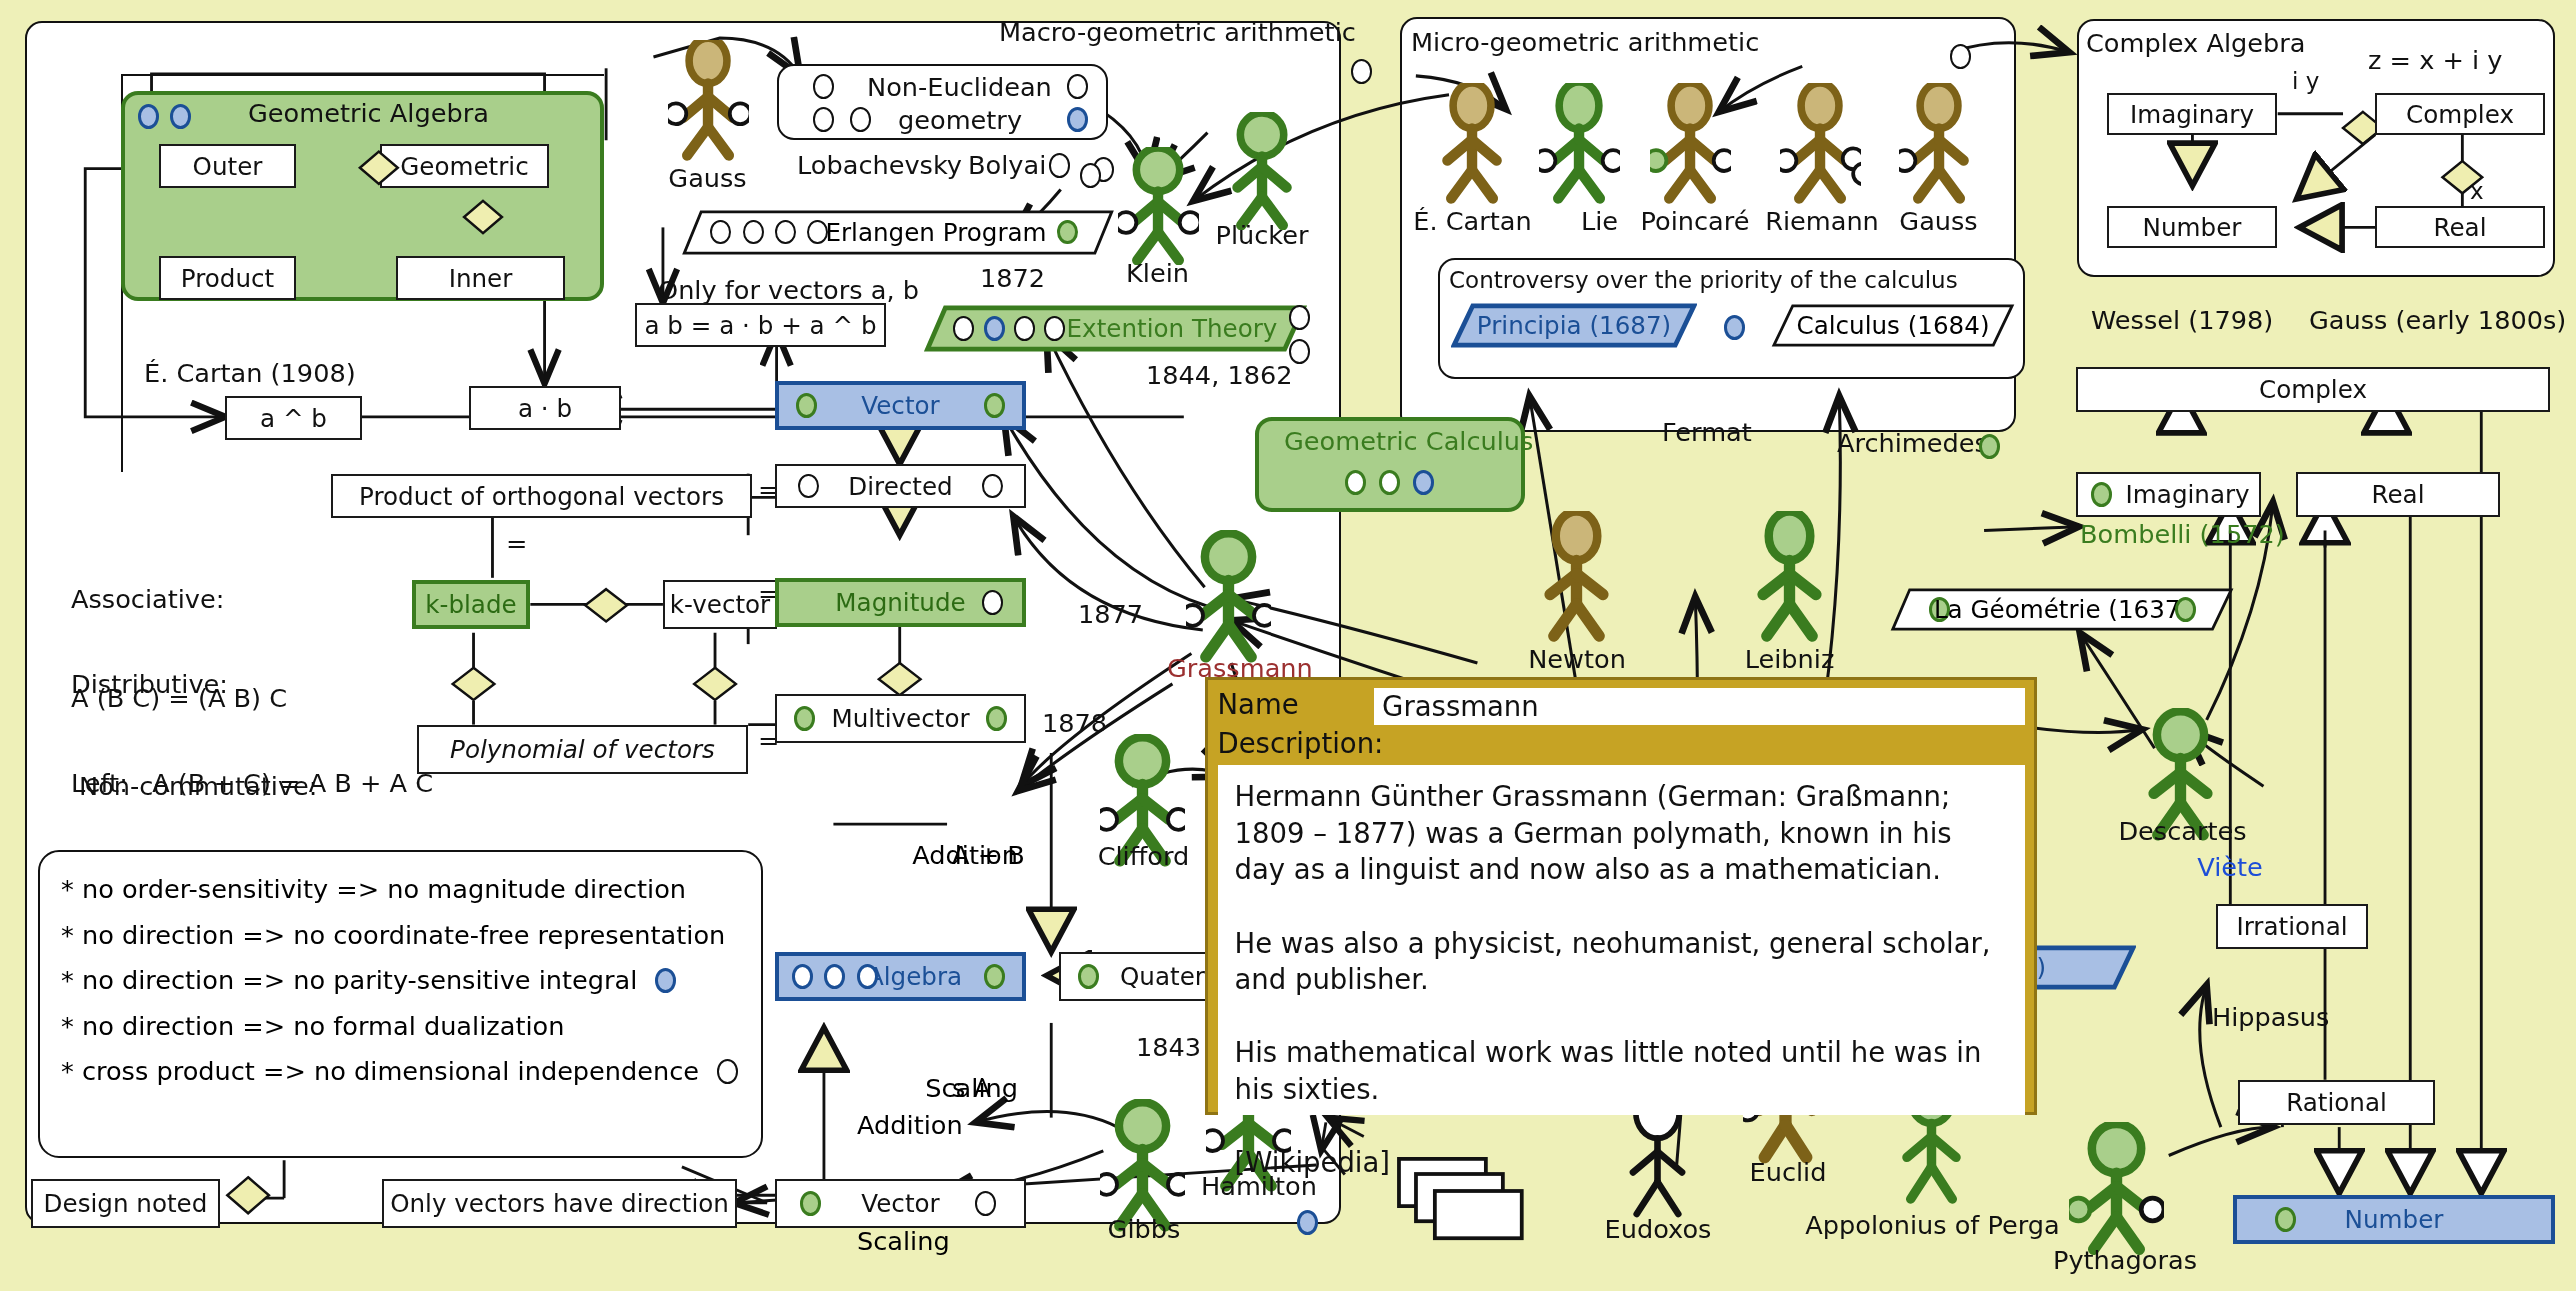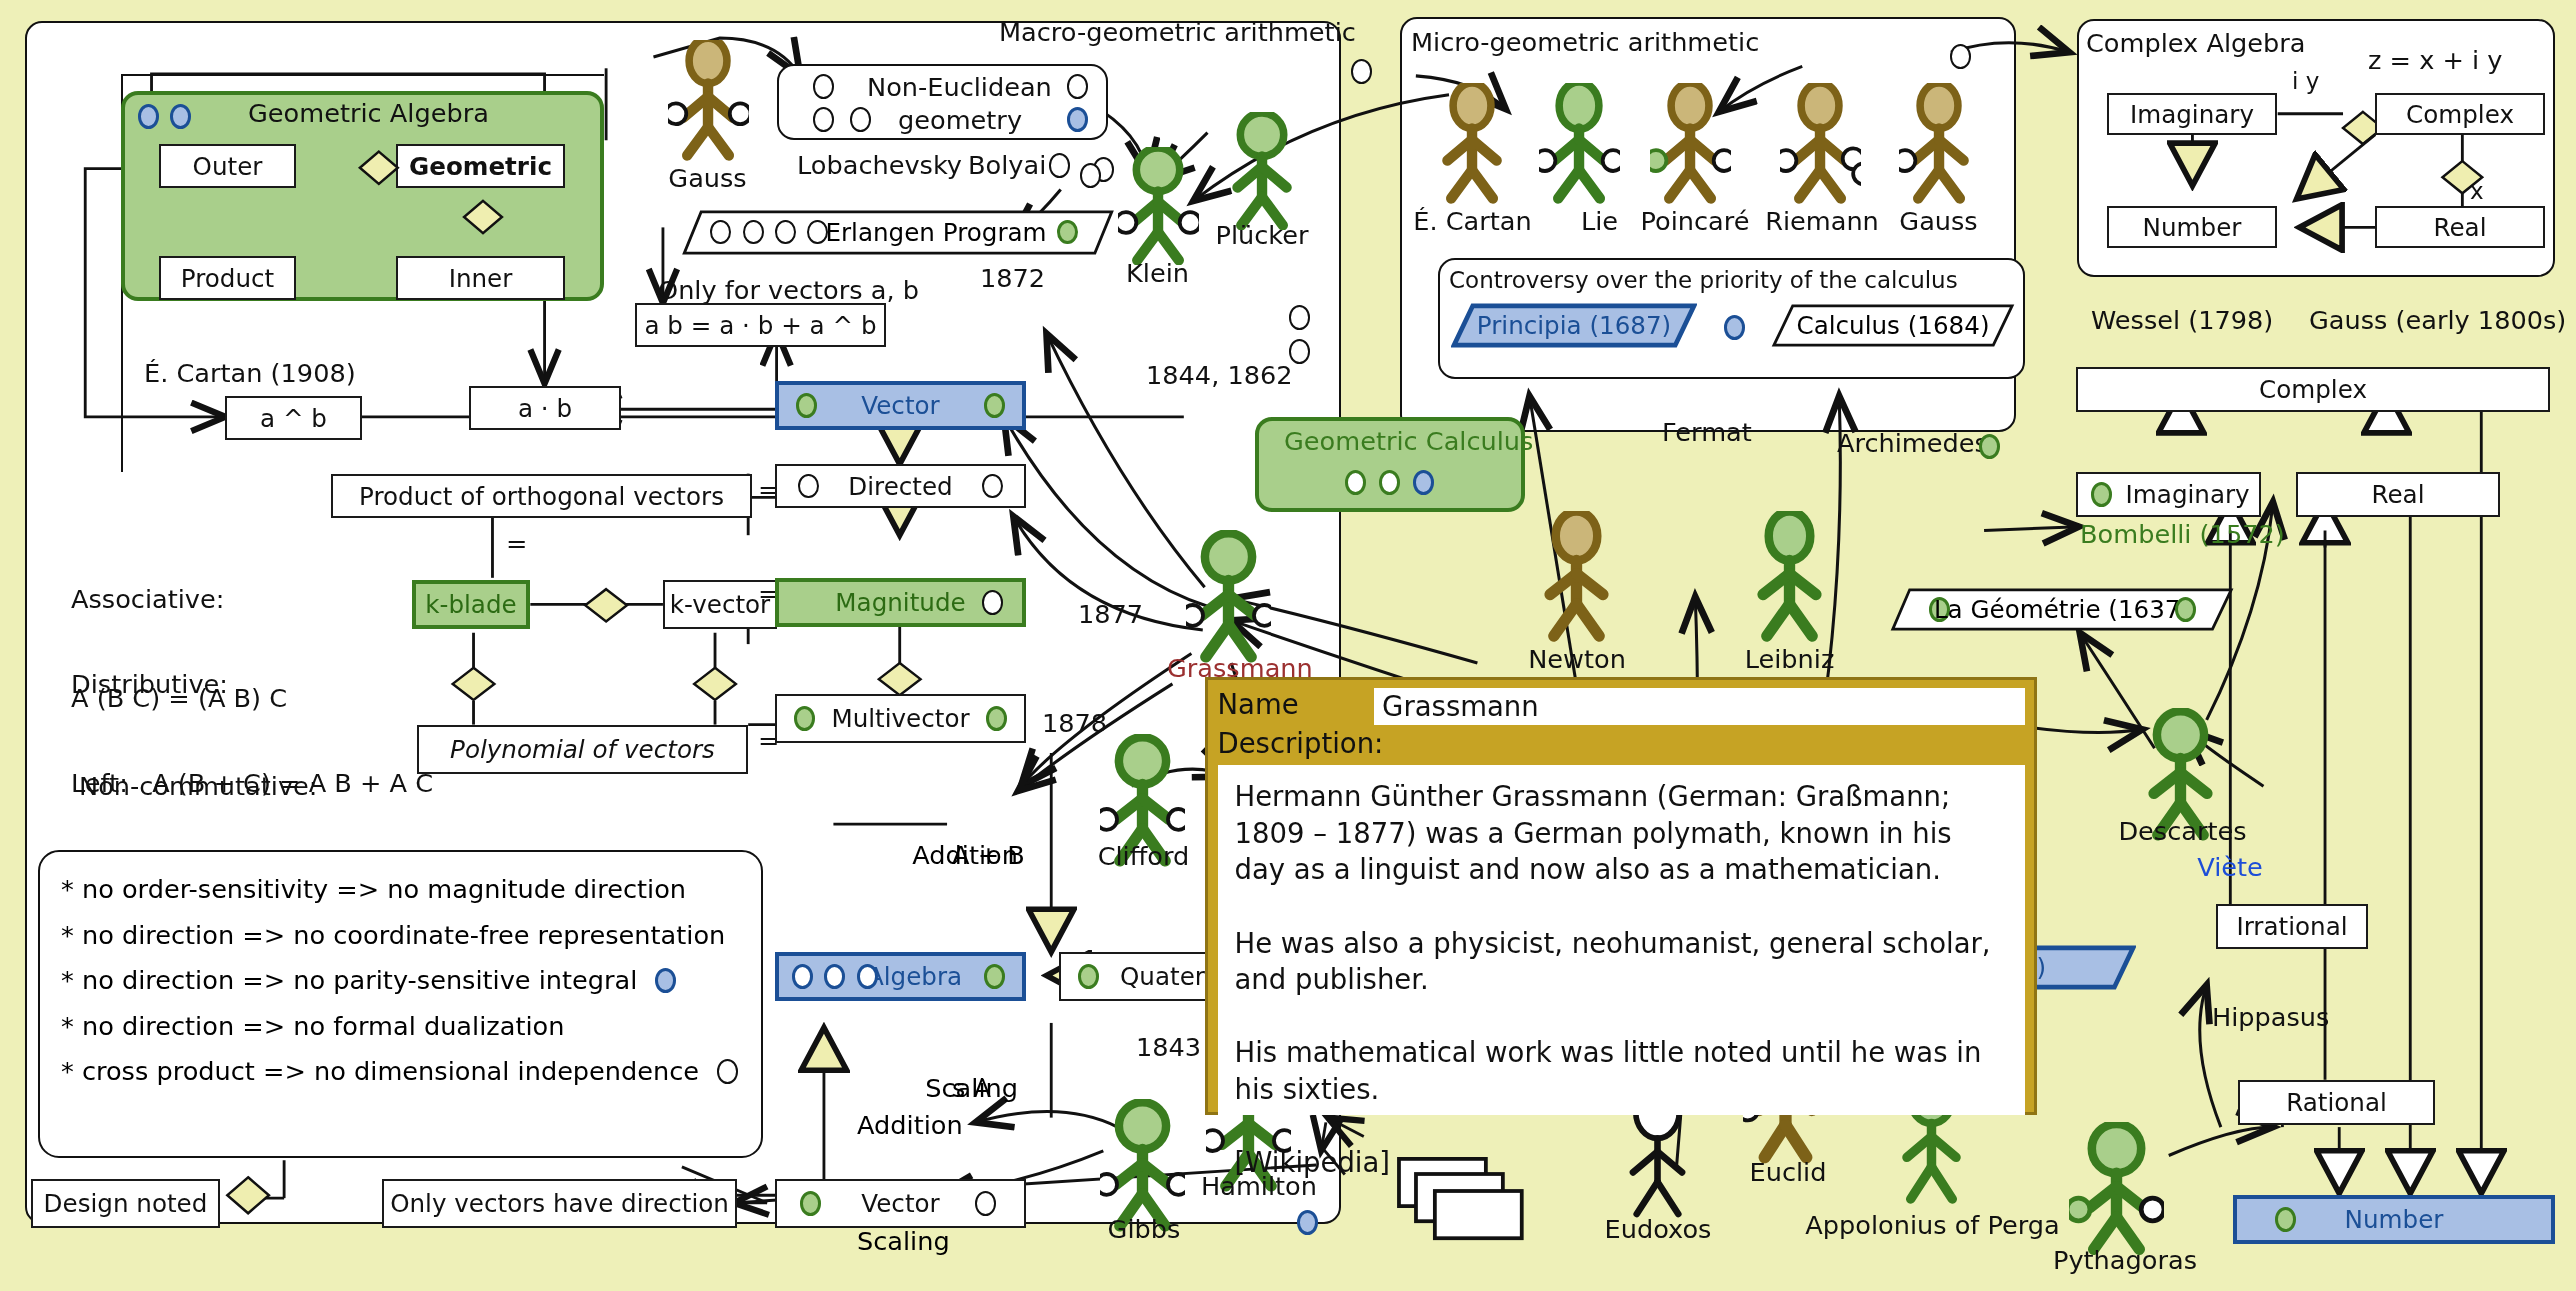--- a/index.html
+++ b/index.html
@@ -216,21 +216,21 @@
 
   <div class="plainpanel" style="left:121px;top:74px;width:483px;height:398px;border-width:2.8px;background:transparent;border-color:#111;border-right:none;border-bottom:none;"></div>
   <div class="greenpanel" style="left:121px;top:91px;width:483px;height:210px;"></div>
   <span class="dot b" style="position:absolute;left:138px;top:104px;"></span>
   <span class="dot b" style="position:absolute;left:170px;top:104px;"></span>
   <div class="label" style="left:248px;top:98px;">Geometric Algebra</div>
 
   <div class="node" style="left:159px;top:144px;width:137px;height:44px;">
     <span>Outer</span>
   </div>
-  <div class="node" style="left:396px;top:144px;width:169px;height:44px;font-weight:bold;">
+  <div class="node" style="left:380px;top:144px;width:169px;height:44px;">
     <span>Geometric</span>
   </div>
   <div class="node" style="left:159px;top:256px;width:137px;height:44px;">
     <span>Product</span>
   </div>
   <div class="node" style="left:396px;top:256px;width:169px;height:44px;">
     <span>Inner</span>
   </div>
 
   <svg style="position:absolute;left:0;top:0;width:2576px;height:1292px;pointer-events:none;" viewBox="0 0 2720 1364" width="2576" height="1292">
@@ -385,20 +385,30 @@
       </svg>
     <span class="dot w" style="position:absolute;left:30px;top:9.5px;"></span>
     <span class="dot w" style="position:absolute;left:63px;top:9.5px;"></span>
     <span class="dot w" style="position:absolute;left:95px;top:9.5px;"></span>
     <span class="dot w" style="position:absolute;left:127px;top:9.5px;"></span>
     <span class="ptext" style="left:38px;">Erlangen Program</span>
     <span class="dot hollowgreen" style="position:absolute;left:377px;top:9.5px;background:#a9cf8b;"></span>
   </div>
   <div class="label" style="left:980px;top:263px;">1872</div>
 
+  <div class="parawrap" style="left:923px;top:305px;width:384px;height:47px;">
+    <svg width="384" height="47" viewBox="0 0 405 50">
+        <polygon points="22,3 403,3 383,47 3,47" fill="#a9cf8b" stroke="#3a7c1f" stroke-width="5"></polygon>
+      </svg>
+    <span class="dot w" style="position:absolute;left:30px;top:11.4px;"></span>
+    <span class="dot b" style="position:absolute;left:61px;top:11.4px;"></span>
+    <span class="dot w" style="position:absolute;left:91px;top:11.4px;"></span>
+    <span class="dot w" style="position:absolute;left:121px;top:11.4px;"></span>
+    <span class="ptext" style="left:57px;color:#3a7c1f;">Extention Theory</span>
+  </div>
   <div class="label" style="left:1146px;top:360px;">1844, 1862</div>
 
   <div class="greenpanel" style="left:1255px;top:417px;width:270px;height:95px;"></div>
   <div class="label green-t" style="left:1284px;top:426px;color:#3a7c1f;">Geometric Calculus</div>
   <span class="dot hollowgreen" style="position:absolute;left:1345px;top:470px;"></span>
   <span class="dot hollowgreen" style="position:absolute;left:1379px;top:470px;"></span>
   <span class="dot b" style="position:absolute;left:1413px;top:470px;"></span>
 
   <div class="parawrap" style="left:1451px;top:303px;width:246px;height:45px;">
     <svg width="246" height="45" viewBox="0 0 260 48">

